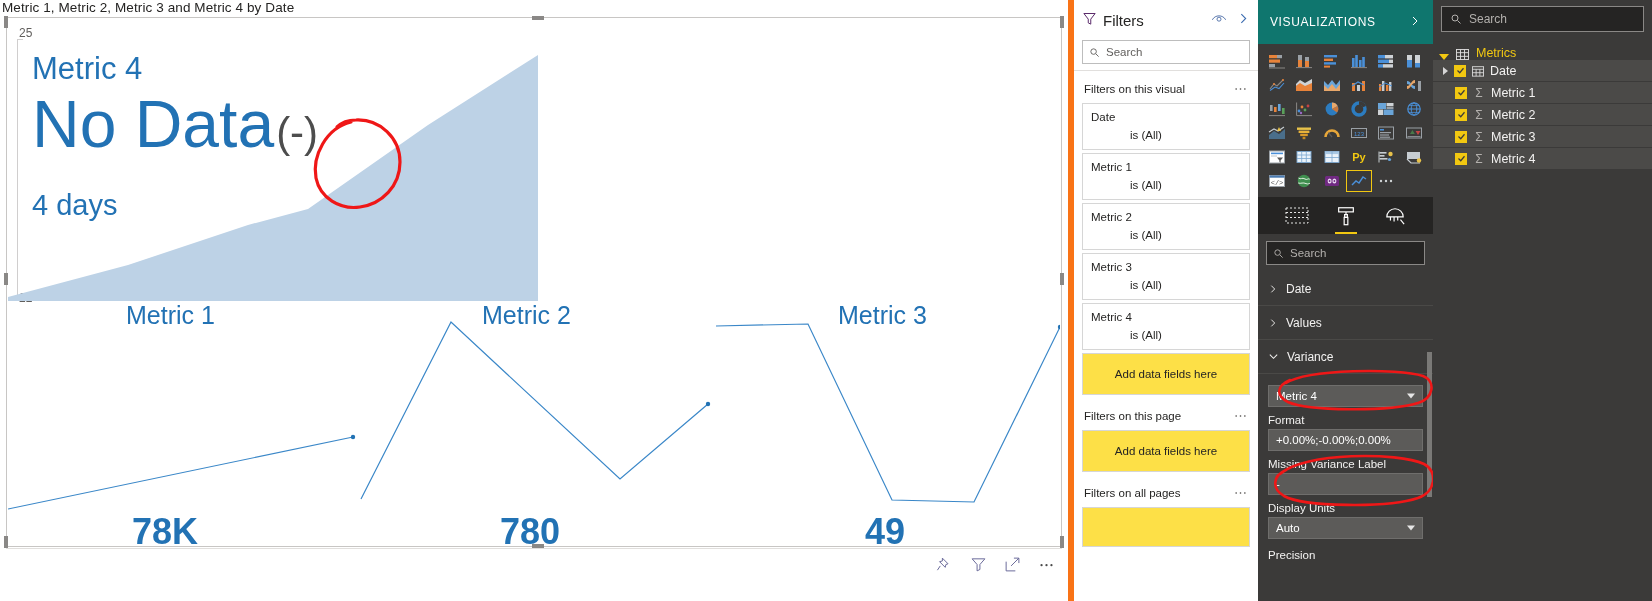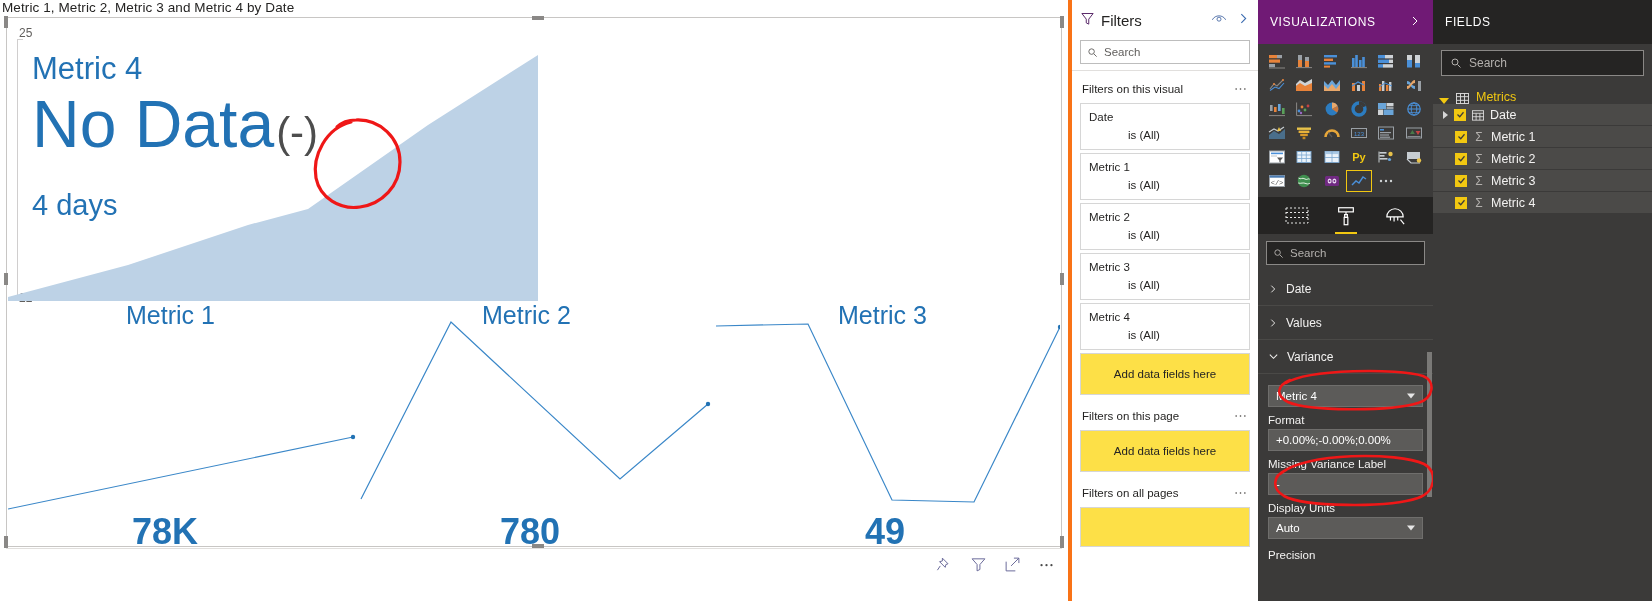--- a/index.html
+++ b/index.html
@@ -96,21 +96,21 @@
     border-top: 1px solid #e1dfdd;
     display: flex; align-items: center; justify-content: flex-end;
     gap: 14px; padding-right: 6px;
   }
   .vt-icon { width: 20px; height: 20px; display:flex; align-items:center; justify-content:center; cursor: pointer; }
 
   
   .filters-pane {
     position: absolute; left: 1068px; top: 0;
     width: 190px; height: 601px;
-    background: #ffffff; border-left: 4px solid #f97316;
+    background: #ffffff; border-left: 6px solid #f97316;
     overflow: hidden;
   }
   .filters-header {
     display: flex; align-items: center; height: 40px; padding: 0 8px; gap: 6px;
   }
   .filters-title { font-size: 15px; color: #252423; }
   .filters-hdr-actions { margin-left: auto; display:flex; gap:10px; align-items:center; }
   .search-box {
     margin: 0 8px 6px 8px; height: 24px; border: 1px solid #bdbdbd;
     display:flex; align-items:center; gap:6px; padding: 0 6px; background:#fff;
@@ -134,21 +134,21 @@
   }
   .drop-card .t { font-size: 11.5px; color: #252423; }
 
   
   .viz-pane {
     position: absolute; left: 1258px; top: 0;
     width: 175px; height: 601px;
     background: #3b3a39;
   }
   .viz-head {
-    height: 44px; background: #701a75; display:flex; align-items:center;
+    height: 44px; background: #0f766e; display:flex; align-items:center;
     padding: 0 12px;
   }
   .viz-head .t {
     font-size: 12px; color: #ffffff; letter-spacing: 0.6px; font-weight: 400;
   }
   .viz-head .chev { margin-left: auto; color: #ffffff; font-size: 14px; }
   .viz-grid {
     padding: 6px 6px 4px 6px;
     display: grid; grid-template-columns: repeat(6, 1fr);
     gap: 2px 1px;
@@ -768,23 +768,20 @@
 
     <div class="fmt-scroll"></div>
 
     <svg style="position:absolute; left:10px; top:12px; pointer-events:none;" width="165" height="589" viewBox="0 0 165 589">
       <path d="M18 371 C 40 357, 130 356, 155 364 C 168 369, 166 386, 150 391 C 120 400, 40 399, 20 390 C 8 384, 8 374, 22 368" fill="none" stroke="#ef1717" stroke-width="2.6" stroke-linecap="round"></path>
       <path d="M12 462 C 36 440, 130 440, 156 452 C 170 459, 168 480, 150 486 C 120 496, 36 495, 16 484 C 4 477, 4 464, 18 458" fill="none" stroke="#ef1717" stroke-width="2.6" stroke-linecap="round"></path>
     </svg>
   </div>
 
   <div class="fields-pane">
-    <div class="fields-head">
-      <span class="t">FIELDS</span>
-    </div>
     <div class="fields-search">
       <svg width="12" height="12" viewBox="0 0 24 24" fill="none" stroke="#b3b0ad" stroke-width="2">
         <circle cx="10" cy="10" r="6"></circle>
           <line x1="15" y1="15" x2="21" y2="21"></line>
       </svg>
       <span class="ph">Search</span>
     </div>
 
     <div class="tbl-row">
       <span class="tri-open"></span>

